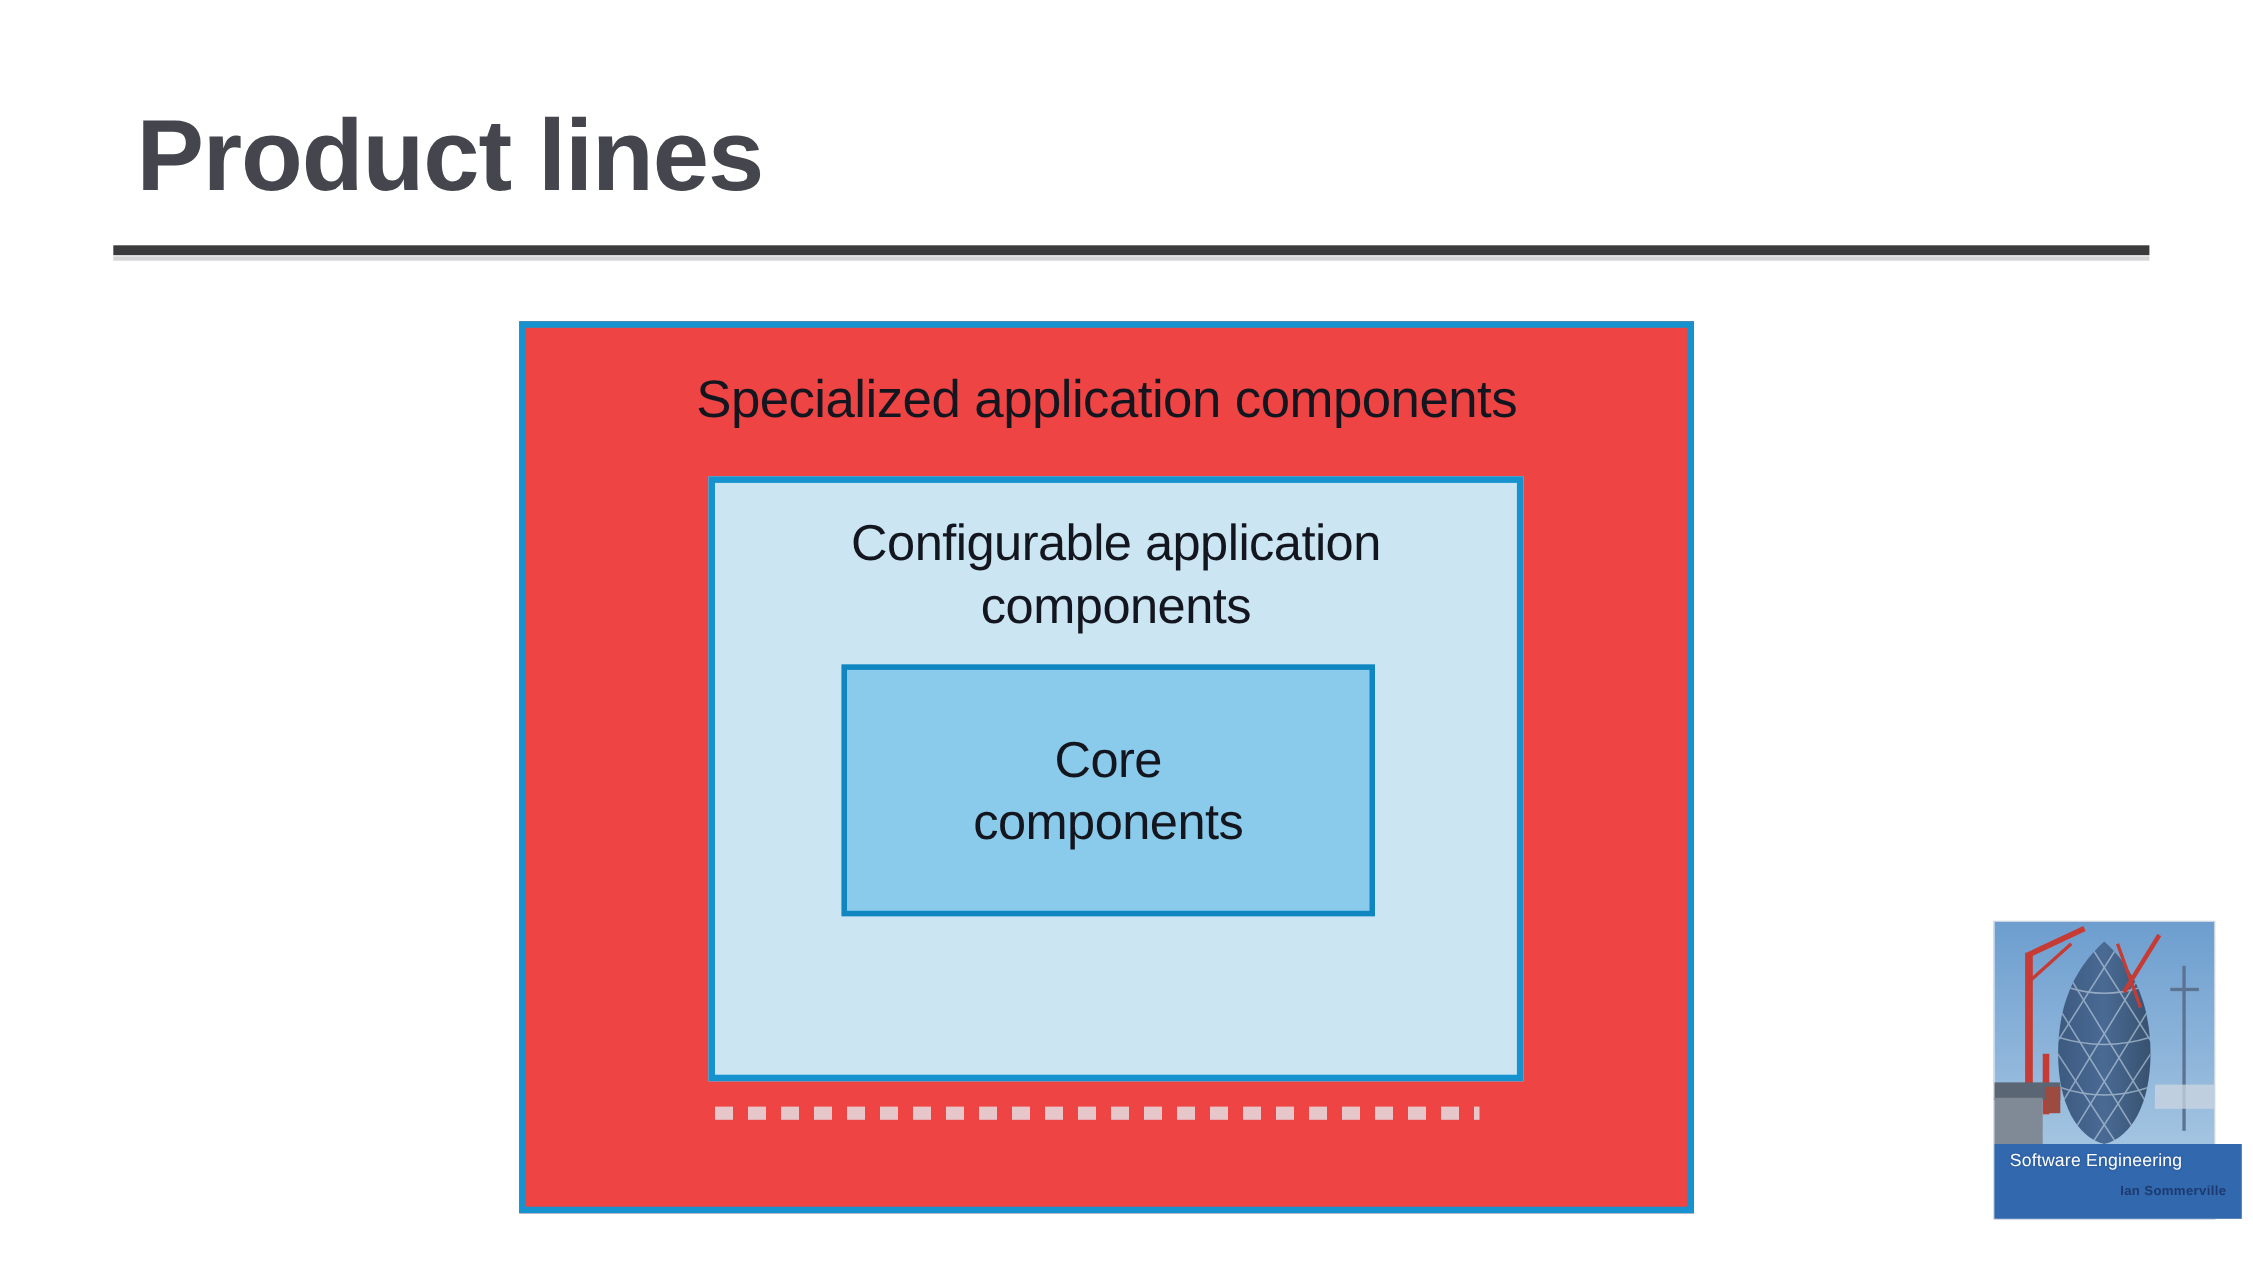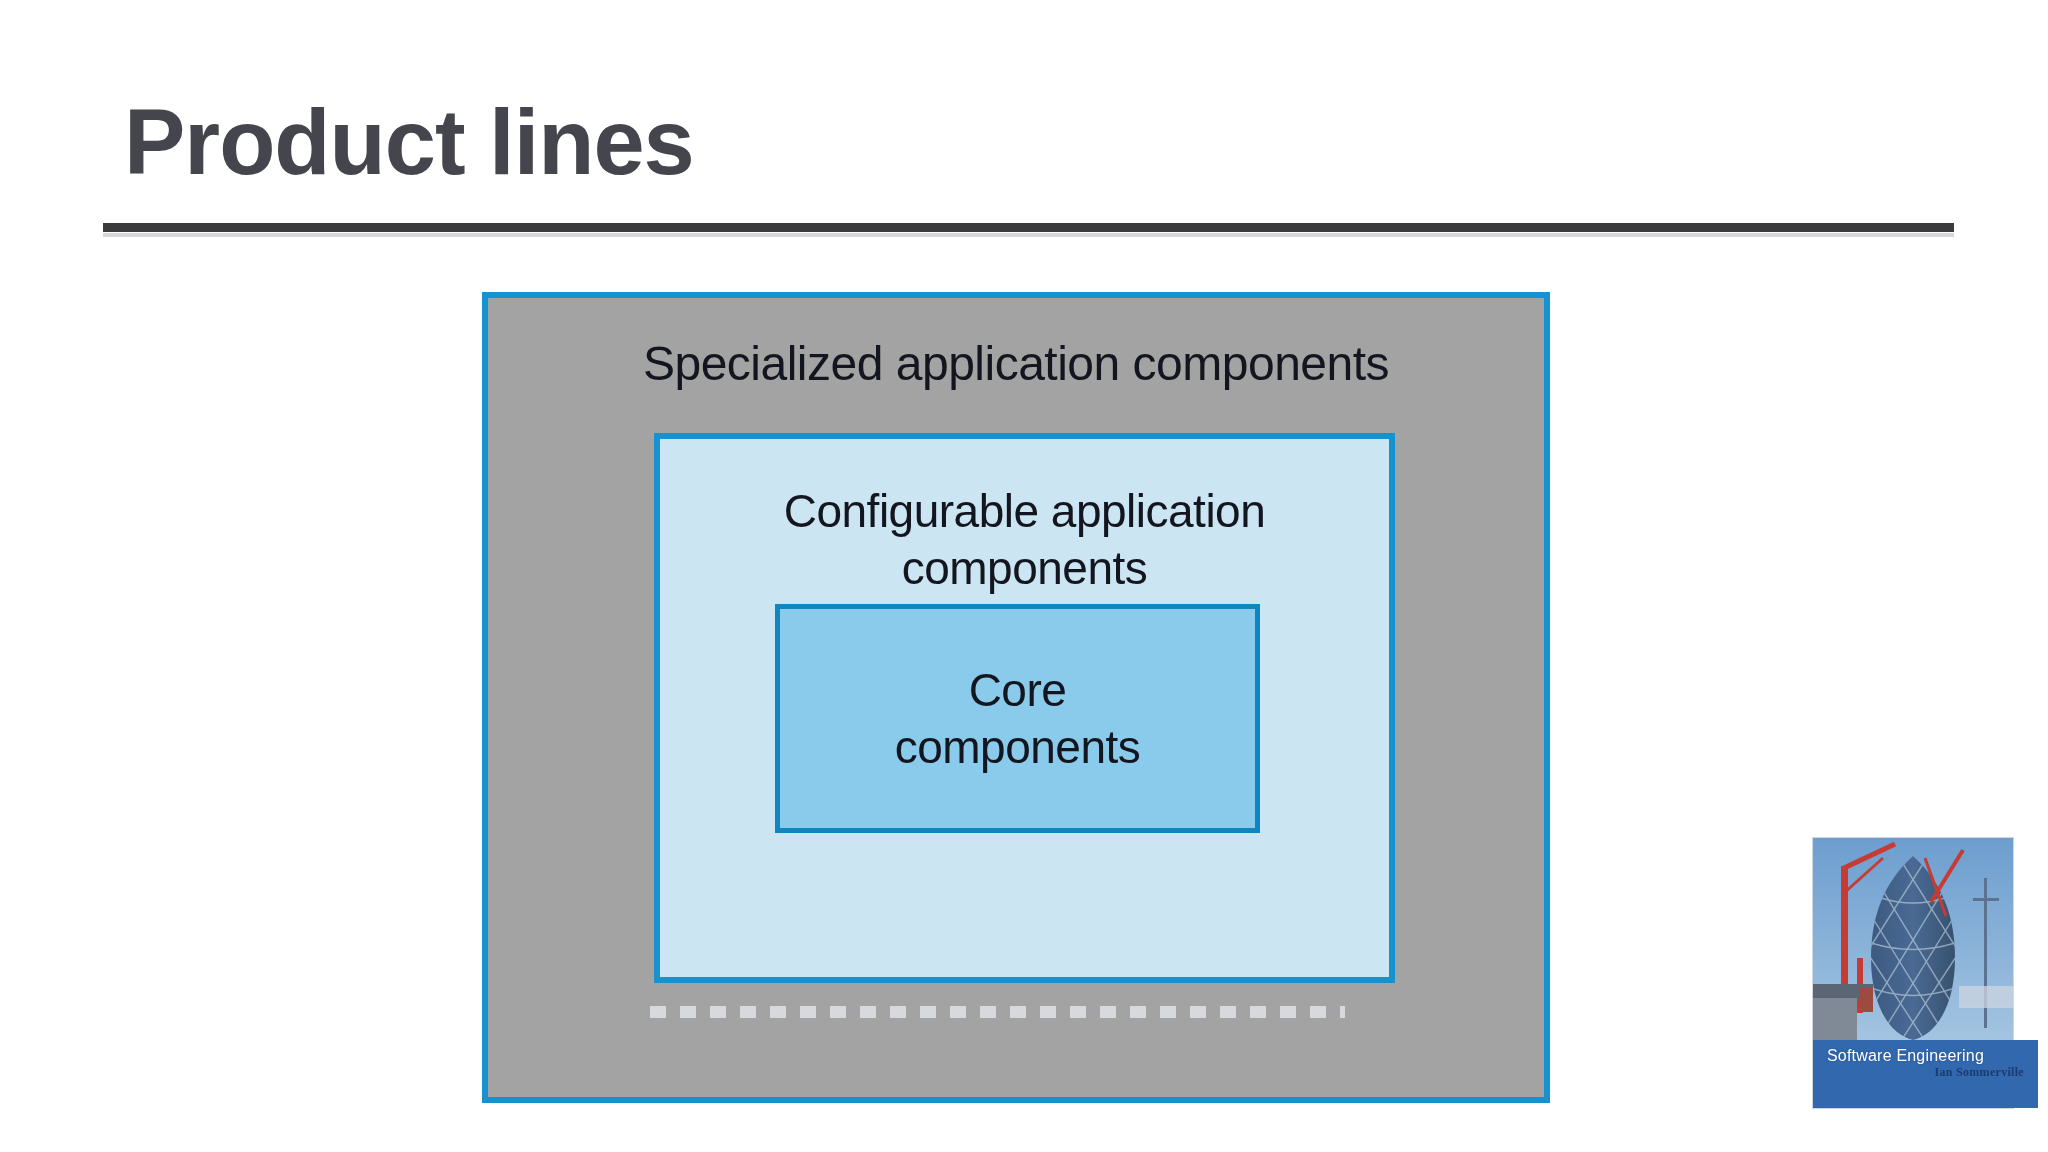--- a/index.html
+++ b/index.html
@@ -23,46 +23,46 @@
     position:absolute;left:124px;top:96px;
     font-size:92px;font-weight:bold;letter-spacing:-1px;line-height:1;
     color:var(--title-text);white-space:nowrap;
   }
   .rule{position:absolute;left:103px;top:223px;width:1851px;}
   .rule-dark{height:9px;background:var(--rule-dark);}
   .rule-light{height:4px;background:var(--rule-light);margin-top:1px;}
 
   
   .box{position:absolute;border:6px solid var(--accent-border);}
-  .box.outer{left:482px;top:292px;width:1068px;height:811px;background:#a3a3a3;}
+  .box.outer{left:472px;top:292px;width:1068px;height:811px;background:#ef4444;}
   .box.middle{left:166px;top:135px;width:741px;height:550px;background:var(--middle-fill);}
   .box.inner{left:115px;top:165px;width:485px;height:229px;
     background:var(--inner-fill);border:5px solid var(--inner-border);
     display:flex;align-items:center;justify-content:center;}
   .box-label{color:var(--diagram-text);text-align:center;letter-spacing:-0.5px;}
   .outer-label{position:absolute;left:0;top:38px;width:100%;font-size:48px;}
-  .middle-label{padding-top:44px;font-size:46px;line-height:57px;}
+  .middle-label{padding-top:26px;font-size:46px;line-height:57px;}
   .inner-label{font-size:46px;line-height:57px;text-align:center;}
 
   .dash-artifact{
     position:absolute;left:650px;top:1006px;width:695px;height:12px;
     background:repeating-linear-gradient(90deg,#e4e7eb 0 16px,transparent 16px 30px);
     opacity:.8;
   }
 
   
   .book{position:absolute;left:1813px;top:838px;width:200px;height:270px;
     box-shadow:0 0 0 1px rgba(120,140,170,.35);}
   .book svg{display:block;}
   .book-band{position:absolute;left:0;top:202px;width:225px;height:68px;
     background:var(--book-band);}
   .book-title{font-size:16px;color:#ffffff;padding:7px 0 0 14px;letter-spacing:.2px;
     text-shadow:0 0 2px rgba(30,60,120,.6);white-space:nowrap;}
   .book-author{font-size:12px;color:var(--book-author-text);text-align:right;
-    padding-right:14px;font-weight:bold;letter-spacing:.3px;font-family:Liberation Serif, serif;}
+    padding-right:14px;margin-top:10px;font-weight:bold;letter-spacing:.3px;}
 </style>
 </head>
 <body>
 
 <div class="slide">
 
   <h1 class="title">Product lines</h1>
 
   <div class="rule">
     <div class="rule-dark"></div>

